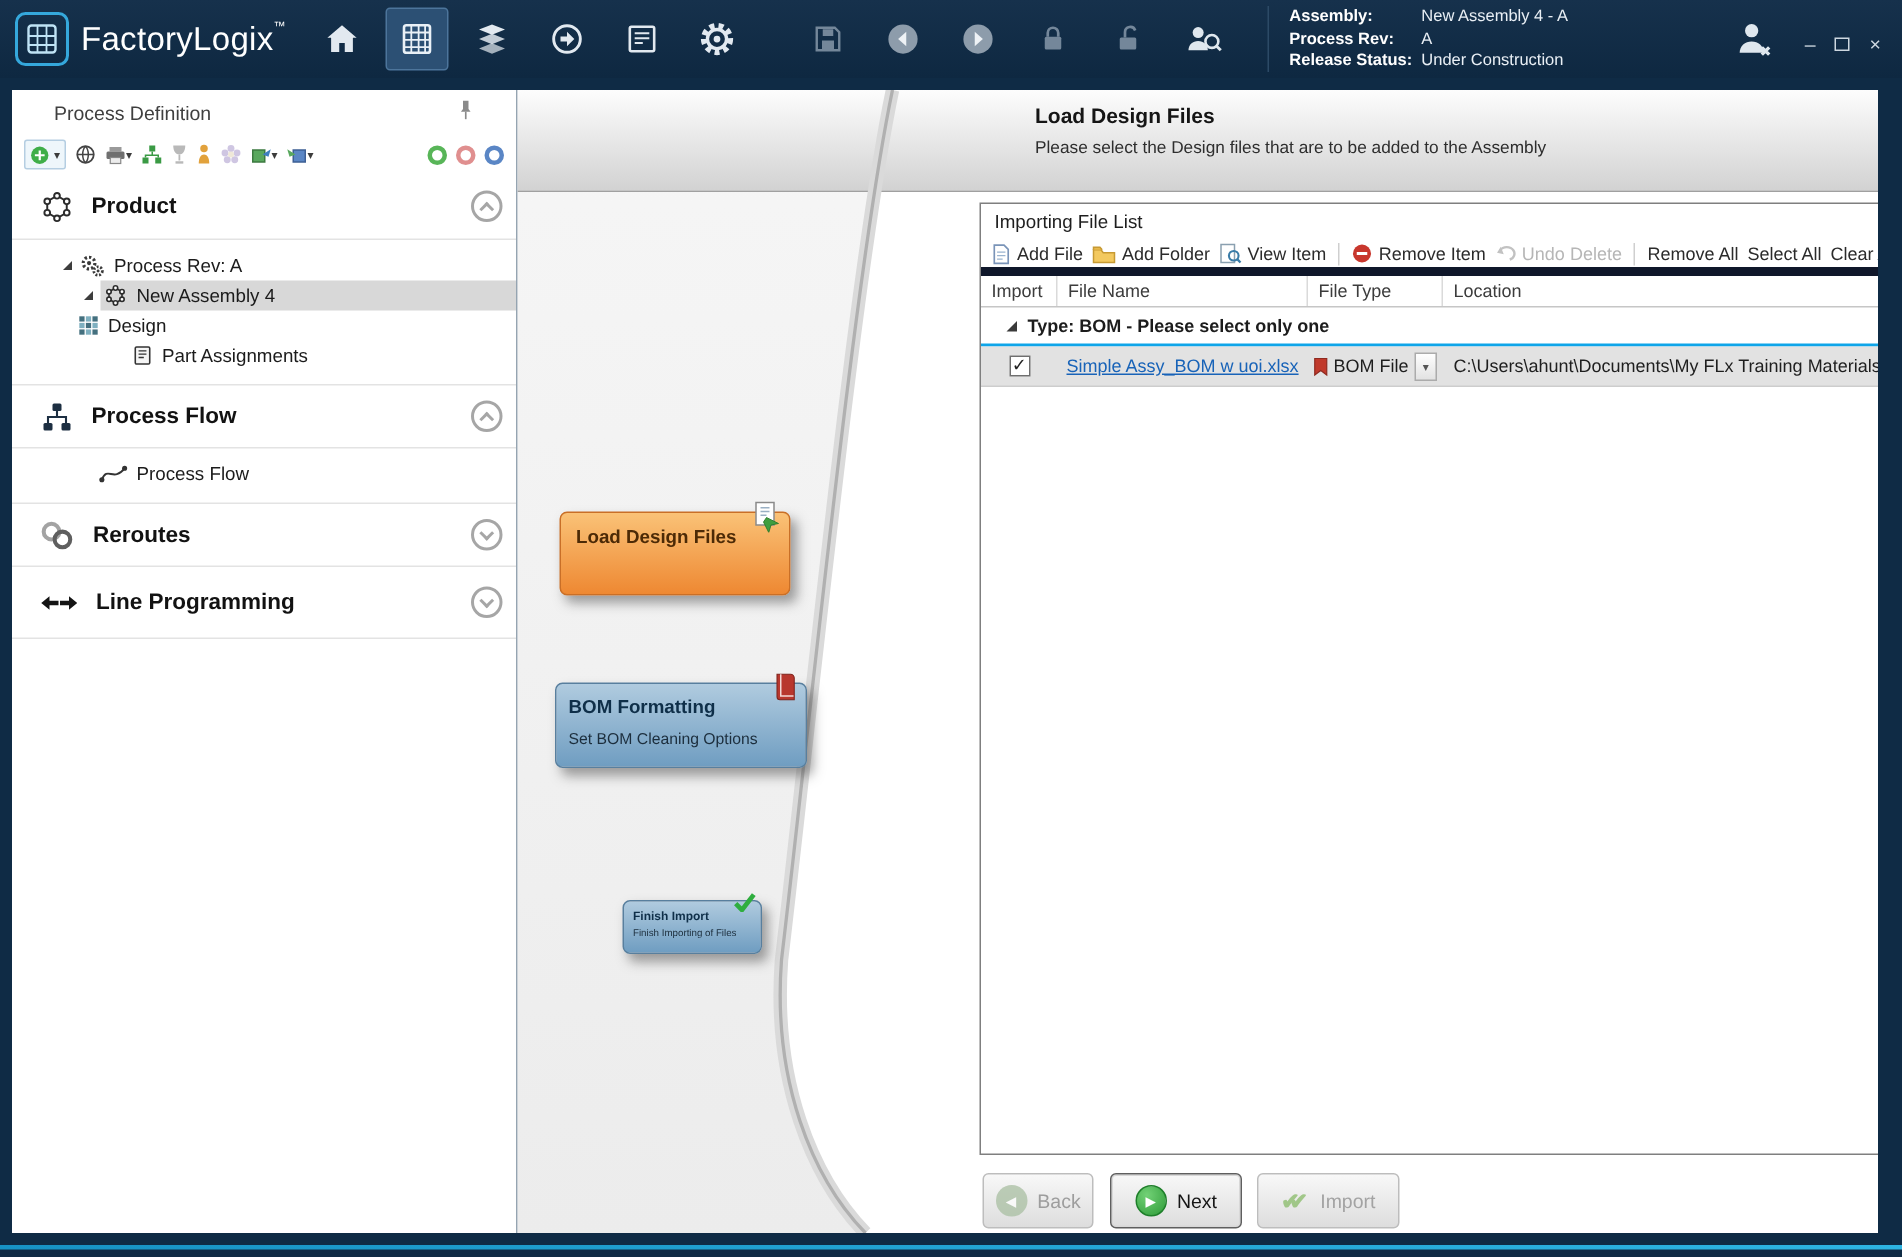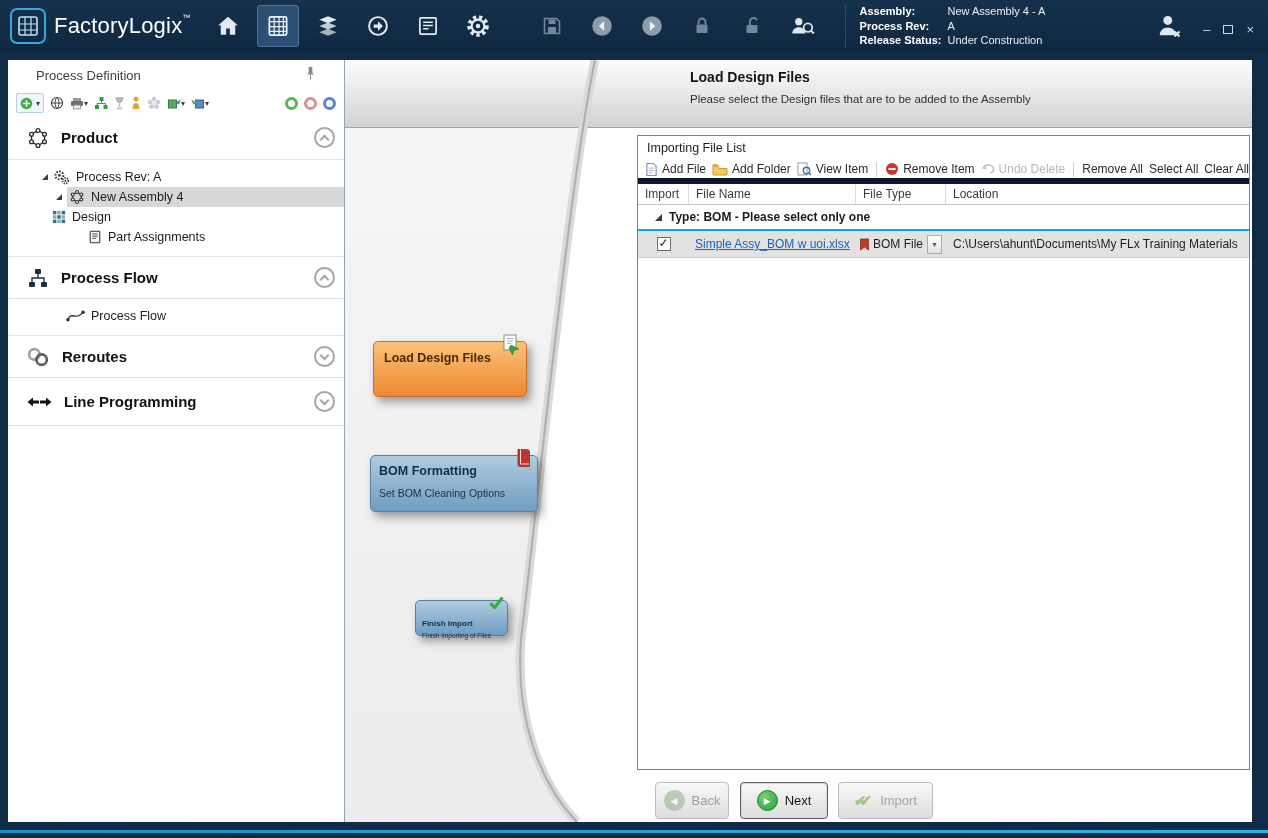--- a/index.html
+++ b/index.html
@@ -73,26 +73,26 @@
   .step .t{font-weight:bold;}
   .step.orange{left:28px;top:281px;width:154px;height:56px;
                background:linear-gradient(#fac277,#ee8832);border:1px solid #c96f27;}
   .step.orange .t{color:#4c2a06;font-size:12.5px;padding:9px 0 0 10px;}
   .step.blue{left:25px;top:395px;width:168px;height:57px;
              background:linear-gradient(#b0cbdf,#6f9dc1);border:1px solid #587f9e;}
   .step.blue .t{color:#0f2f49;font-size:12.5px;padding:8px 0 0 8px;}
   .step.blue .s{color:#1c2e3d;font-size:10.5px;padding:9px 0 0 8px;}
   .step.sm{left:70px;top:540px;width:93px;height:36px;
            background:linear-gradient(#b0cbdf,#6f9dc1);border:1px solid #587f9e;}
-  .step.sm .t{font-size:8px;color:#0f2f49;padding:18px 0 0 6px;}
+  .step.sm .t{font-size:8px;color:#0f2f49;padding:5px 0 0 6px;}
   .step.sm .s{font-size:6.5px;color:#1c2e3d;padding:4px 0 0 6px;}
   .step-icon{position:absolute;top:-8px;right:5px;}
 
   
-  .panel{position:absolute;left:292px;top:75px;width:613px;height:635px;background:#fff;
+  .panel{position:absolute;left:308px;top:75px;width:613px;height:635px;background:#fff;
          border:1px solid #7f7f7f;z-index:2;}
   .p-title{position:absolute;left:9px;top:5px;font-size:12.5px;color:#1e1e1e;}
   .p-toolbar{position:absolute;left:0;right:0;top:24px;height:24px;display:flex;align-items:center;
              gap:6px;padding:0 7px;border-bottom:6px solid #0f172a;font-size:12px;color:#2b2b2b;}
   .titem{display:flex;align-items:center;gap:4px;white-space:nowrap;}
   .titem.disabled{color:#b6b6b6;}
   .vsep{width:1px;height:15px;background:#cfcfcf;margin:0 2px;flex:none;}
   .p-cols{position:absolute;left:0;right:0;top:48px;height:21px;display:flex;
           border-bottom:1px solid #c6c6c6;font-size:12px;color:#3c3c3c;background:#fff;}
   .col{display:flex;align-items:center;padding-left:7px;border-right:1px solid #dadada;}

